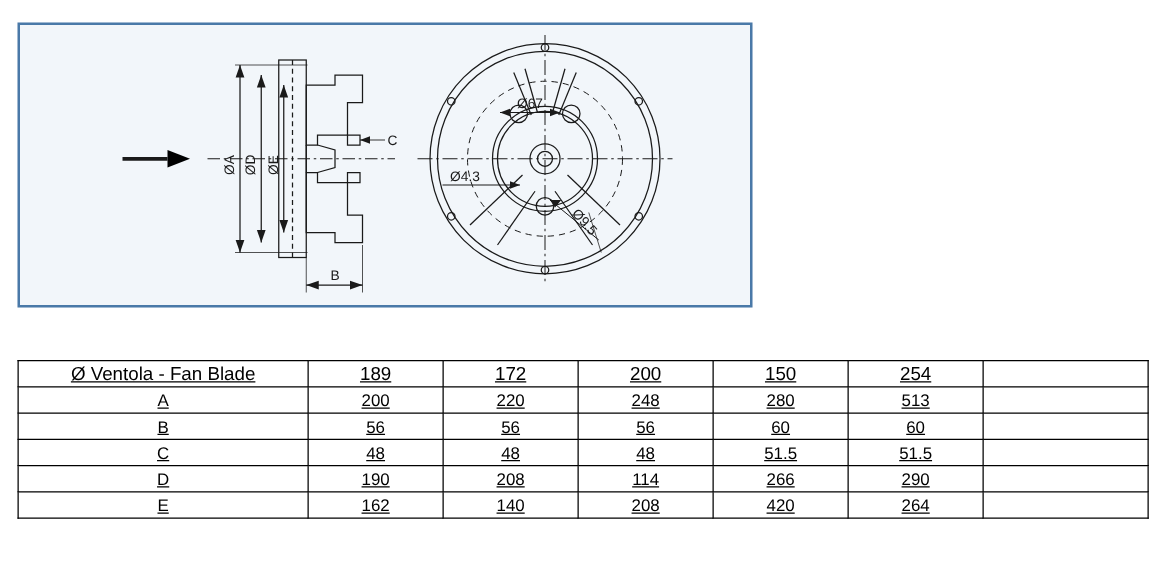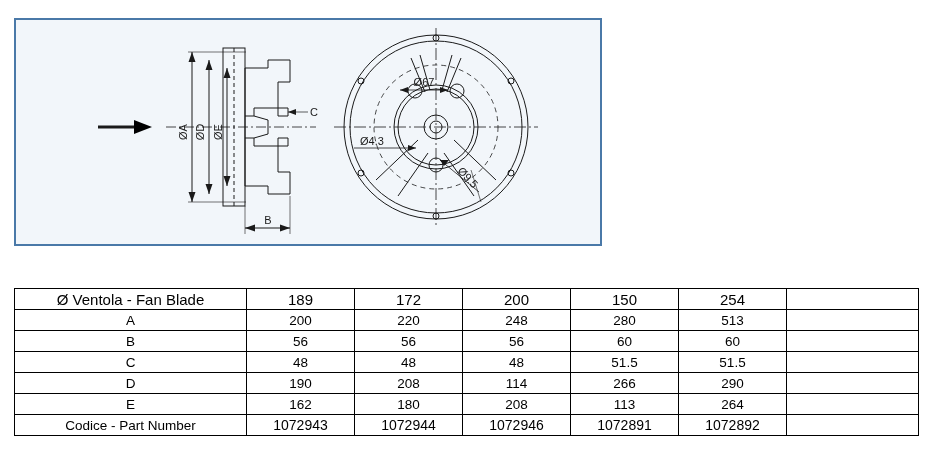--- a/index.html
+++ b/index.html
@@ -43,20 +43,21 @@
     width: 904px;
     font-size: 13.5px;
   }
   #spec-table td, #spec-table th {
     border: 1px solid #000000;
     height: 20px;
     text-align: center;
     vertical-align: middle;
     padding: 0 2px;
     font-weight: normal;
+    text-decoration: underline;
   }
   #spec-table col.label-col  { width: 232px; }
   #spec-table col.data-col   { width: 108px; }
   #spec-table col.blank-col  { width: 132px; }
 
   .row-header td {
     font-weight: bold;
     font-size: 15px;
     height: 24px;
   }
@@ -244,30 +245,21 @@
       <td>208</td>
       <td>114</td>
       <td>266</td>
       <td>290</td>
       <td></td>
     </tr>
 
     <tr>
       <td>E</td>
       <td>162</td>
-      <td>180</td>
+      <td>140</td>
       <td>208</td>
-      <td>113</td>
+      <td>420</td>
       <td>264</td>
       <td></td>
     </tr>
 
-    <tr class="row-footer">
-      <td class="label">Codice - Part Number</td>
-      <td class="value">1072943</td>
-      <td class="value">1072944</td>
-      <td class="value">1072946</td>
-      <td class="value">1072891</td>
-      <td class="value">1072892</td>
-      <td></td>
-    </tr>
   </tbody>
 </table>
 
 </body></html>

